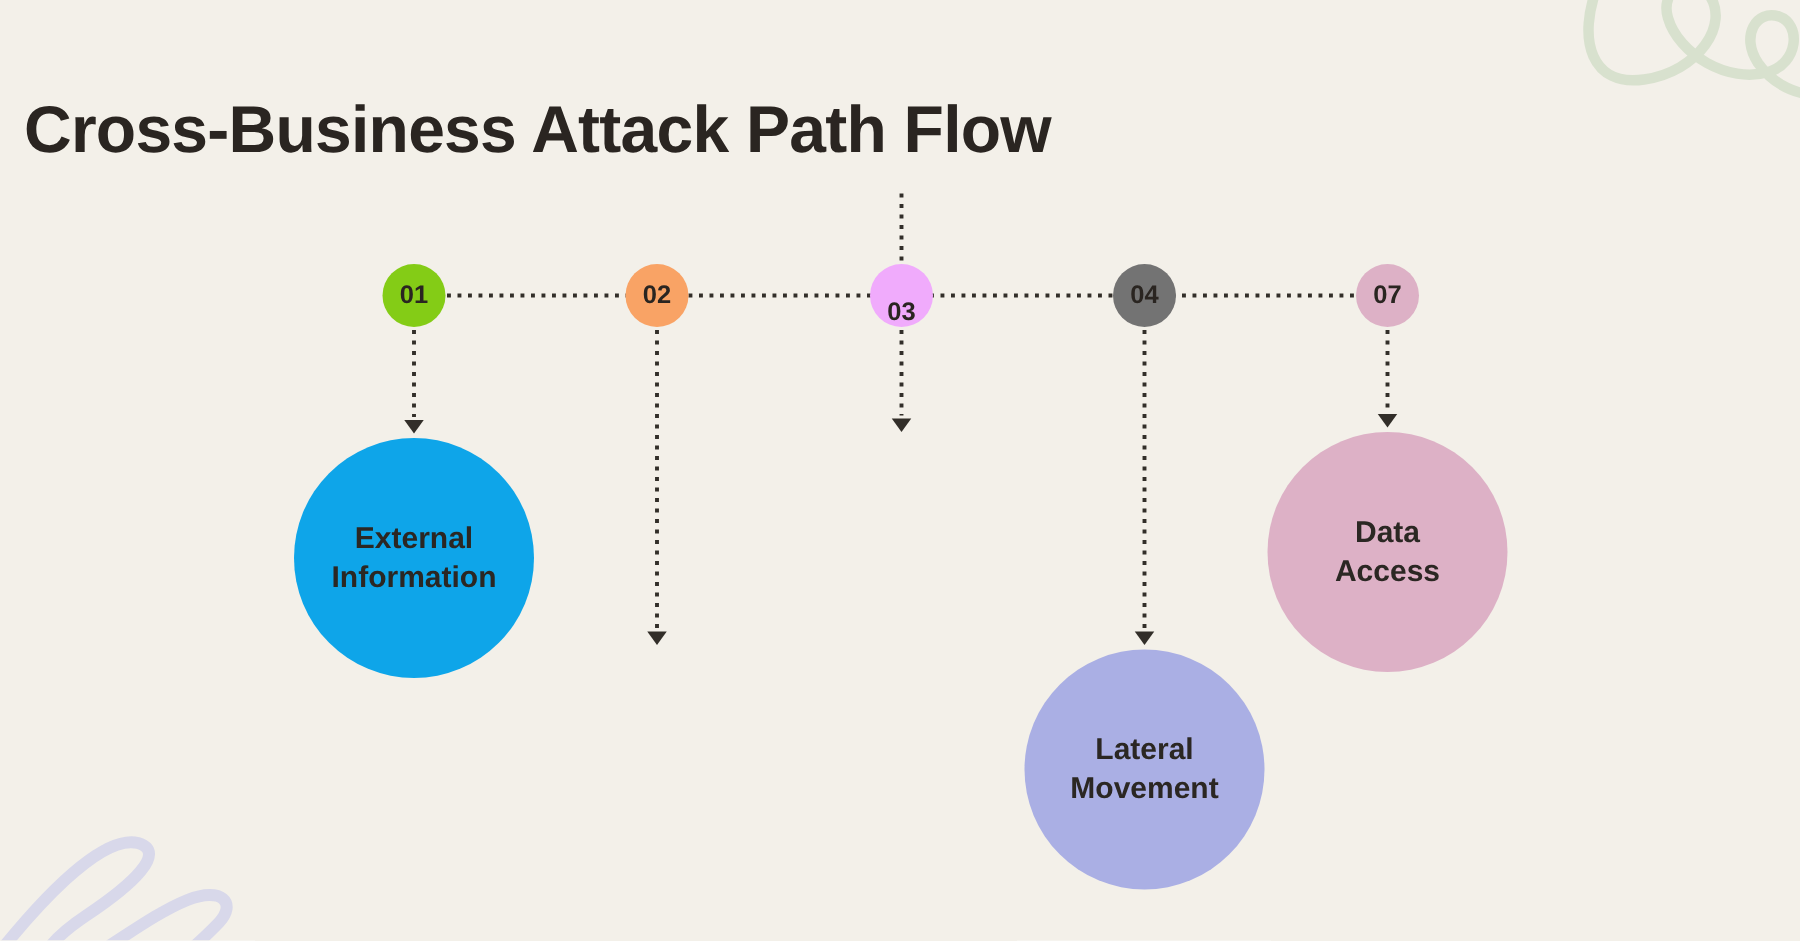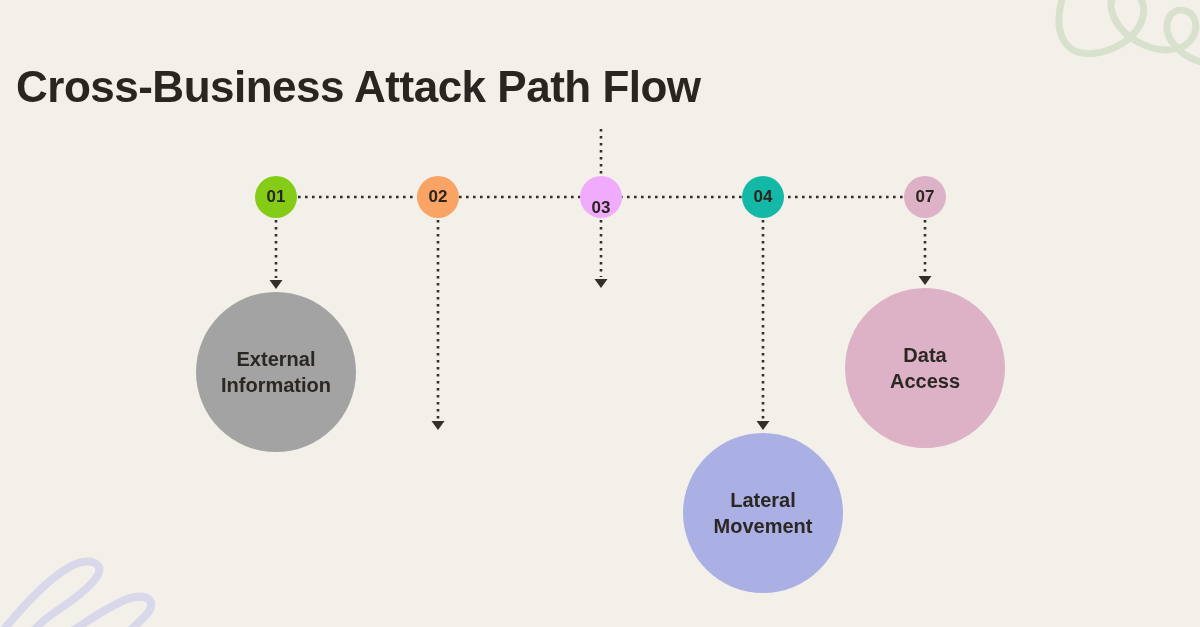--- a/index.html
+++ b/index.html
@@ -112,28 +112,28 @@
 
   <div class="badge badge-1" style="background-color: #84cc16;">
     <span>01</span>
   </div>
   <div class="badge badge-2" style="background-color: rgb(249, 163, 101);">
     <span>02</span>
   </div>
   <div class="badge badge-3" style="background-color: #f0abfc; align-items: flex-end;">
     <span>03</span>
   </div>
-  <div class="badge badge-4" style="background-color: #14b8a6;">
+  <div class="badge badge-4" style="background-color: #737373;">
     <span>04</span>
   </div>
   <div class="badge badge-5" style="background-color: rgb(221, 177, 198);">
     <span>07</span>
   </div>
 
-  <div class="node node-1" style="background-color: #a3a3a3;">
+  <div class="node node-1" style="background-color: #0ea5e9;">
     <span class="node-label">External
 Information</span>
   </div>
   <div class="node node-4" style="background-color: rgb(170, 175, 228);">
     <span class="node-label">Lateral
 Movement</span>
   </div>
   <div class="node node-5" style="background-color: rgb(221, 177, 198);">
     <span class="node-label">Data
 Access</span>

